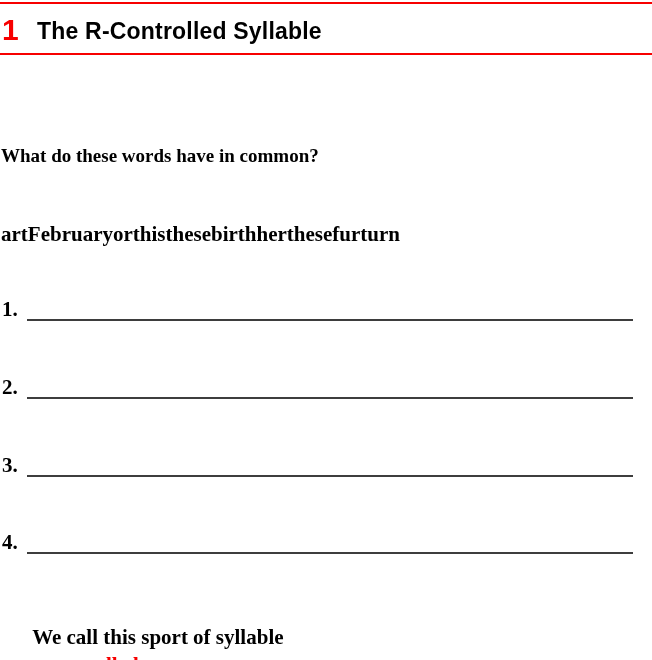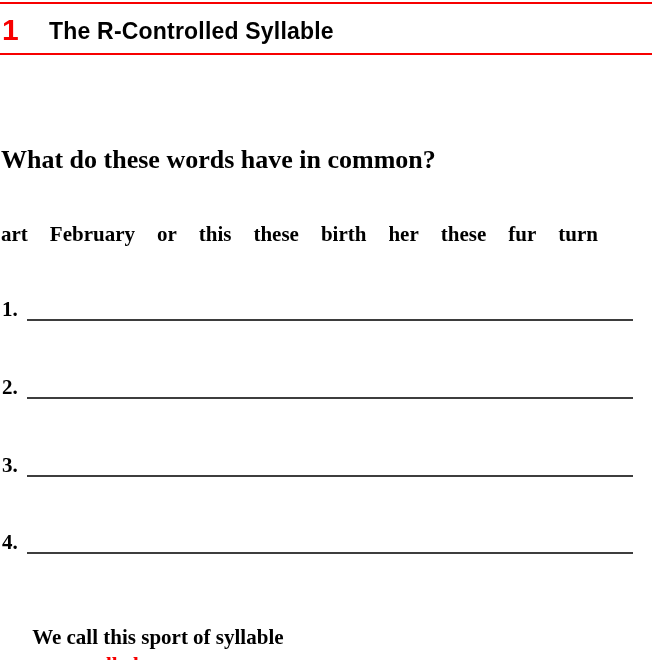--- a/index.html
+++ b/index.html
@@ -40,41 +40,40 @@
   .hdr-title {
     position: absolute;
     left: 37px;
     top: 20px;
     font-family: "Liberation Sans", sans-serif;
     font-weight: bold;
     font-size: 23px;
     line-height: 1;
     color: var(--text-black, #000000);
     letter-spacing: 0.2px;
-    margin-left: 12px;
   }
 
   
   .question {
     position: absolute;
     left: 1px;
     top: 145px;
     font-weight: bold;
-    font-size: 26px;
+    font-size: 19px;
     line-height: 1.15;
   }
 
   
   .words {
     position: absolute;
     left: 1px;
     top: 222px;
     width: 597px;
     display: flex;
-    justify-content: space-between;
+    justify-content: flex-start;
     font-weight: bold;
     font-size: 21px;
     line-height: 1.15;
   }
 
   
   .blank-row {
     position: absolute;
     left: 2px;
     width: 631px;

